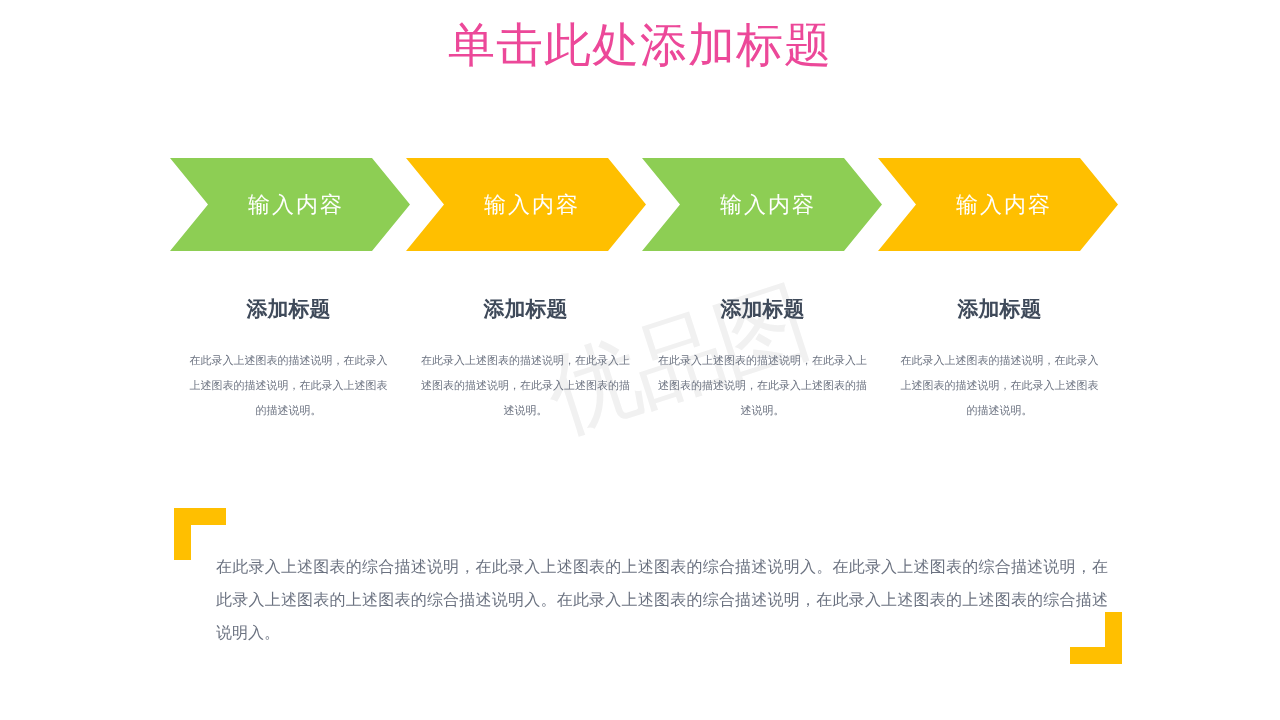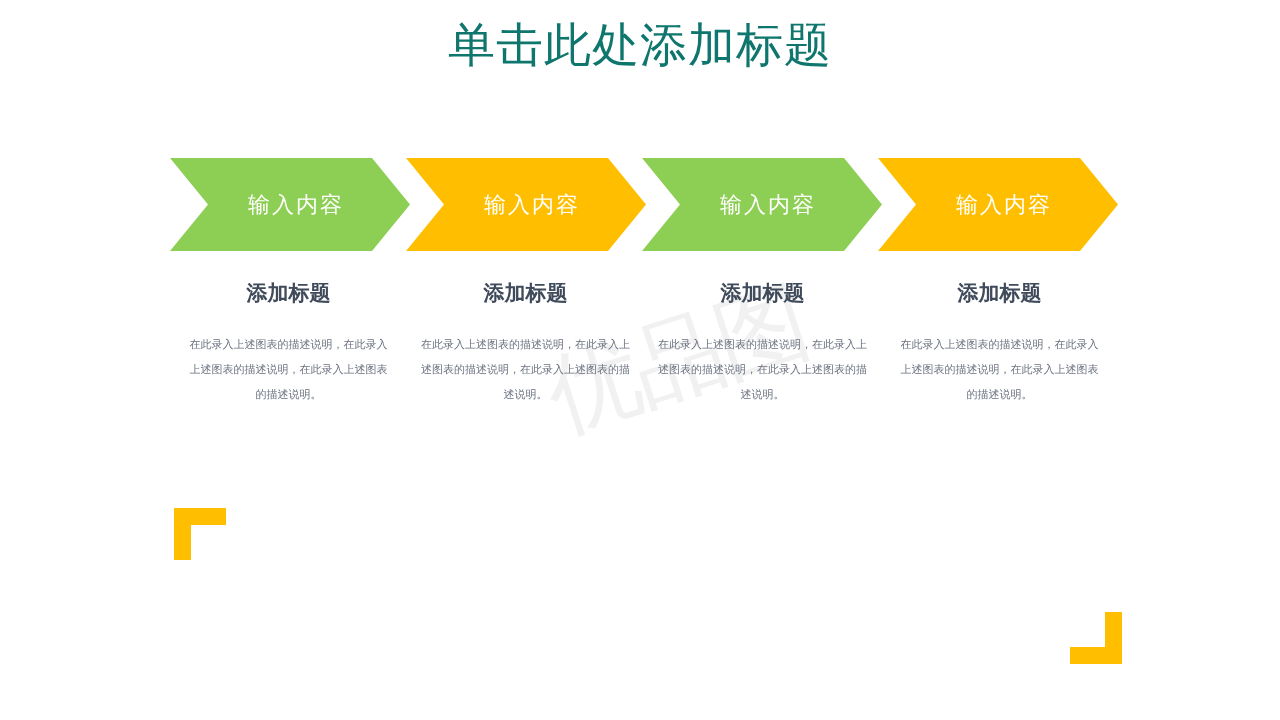--- a/index.html
+++ b/index.html
@@ -25,21 +25,21 @@
 
   
   .slide-title {
     position: absolute;
     top: 14px;
     left: 0;
     width: 1280px;
     text-align: center;
     font-size: 47px;
     line-height: 62px;
-    color: #0f766e;
+    color: #ec4899;
     font-family: "Liberation Serif", "DejaVu Serif", serif;
     letter-spacing: 1px;
     white-space: nowrap;
   }
 
   
   .watermark {
     position: absolute;
     left: 545px;
     top: 300px;
@@ -97,20 +97,21 @@
     top: 278px;
     width: 948px;
     height: 200px;
     display: flex;
   }
   .column {
     width: 237px;
     box-sizing: border-box;
     padding: 0 12px;
     text-align: center;
+    margin-top: 16px;
   }
   .col-heading {
     font-size: 21px;
     line-height: 30px;
     font-weight: bold;
     color: #3f4a5a;
     font-family: "Liberation Serif", "DejaVu Serif", serif;
     margin: 0 0 24px 0;
     white-space: nowrap;
   }
@@ -203,14 +204,15 @@
     </div>
     <div class="column col-4">
       <div class="col-heading">添加标题</div>
       <div class="col-body">在此录入上述图表的描述说明，在此录入上述图表的描述说明，在此录入上述图表的描述说明。</div>
     </div>
   </div>
 
   <div class="corner corner-tl"></div>
   <div class="corner corner-br"></div>
 
+  <p class="summary">在此录入上述图表的综合描述说明，在此录入上述图表的上述图表的综合描述说明入。在此录入上述图表的综合描述说明，在此录入上述图表的上述图表的综合描述说明入。在此录入上述图表的综合描述说明，在此录入上述图表的上述图表的综合描述说明入。</p>
 
 </div>
 
 </body></html>

